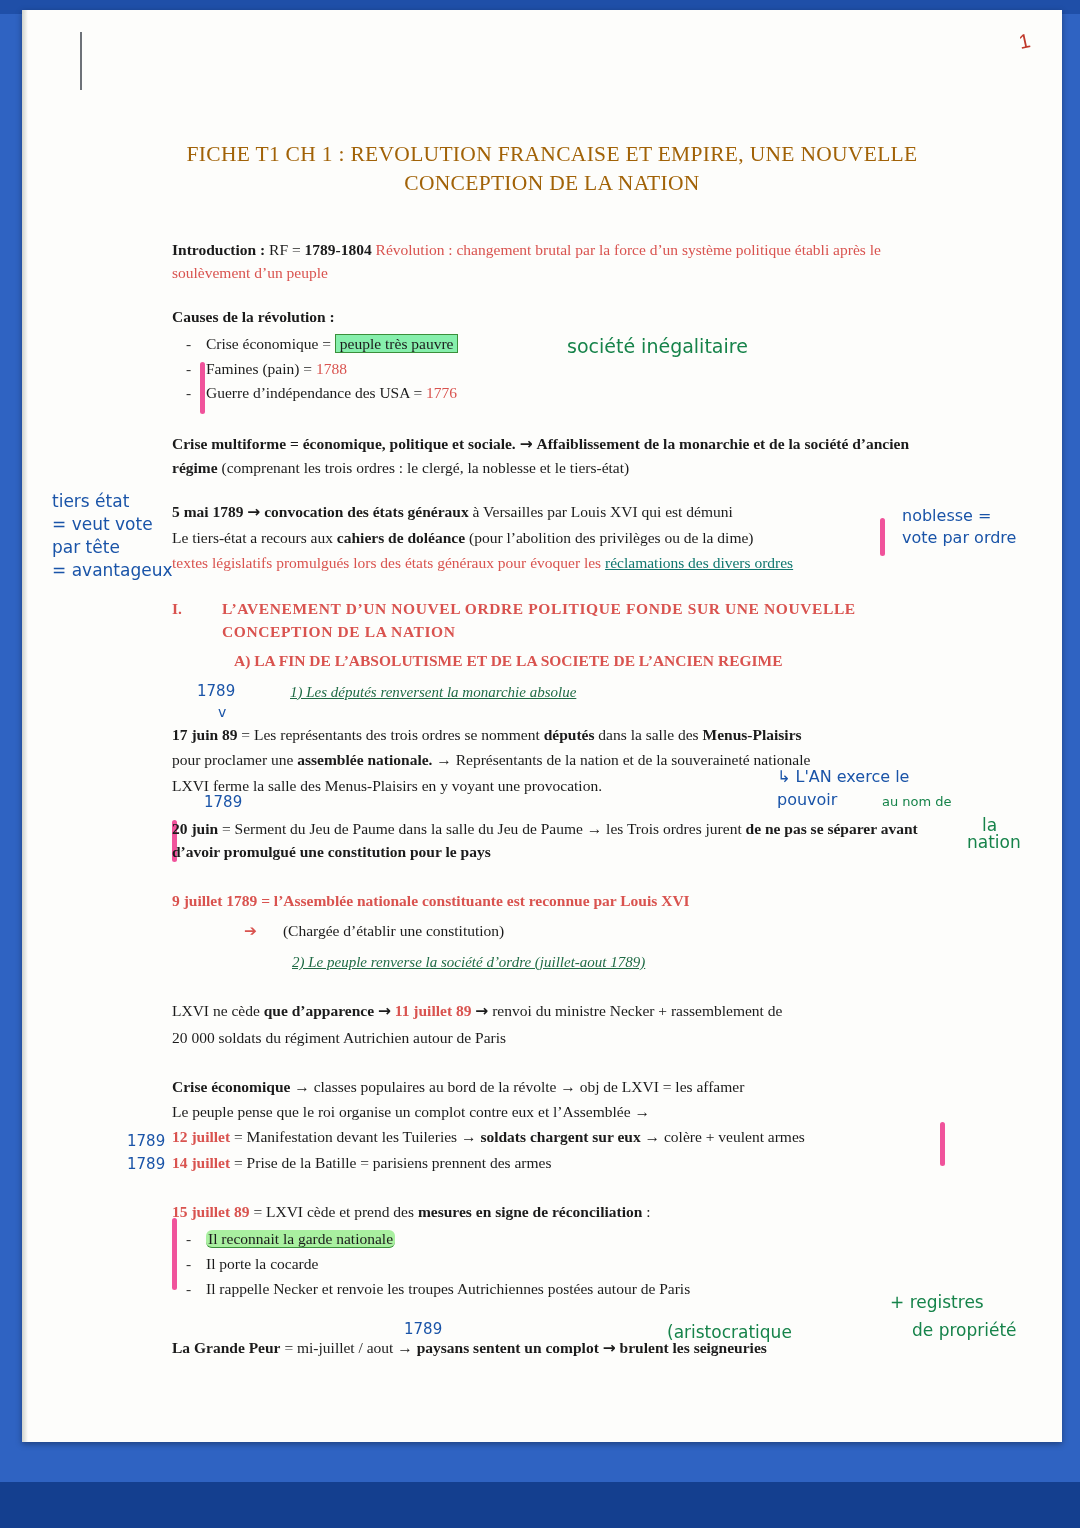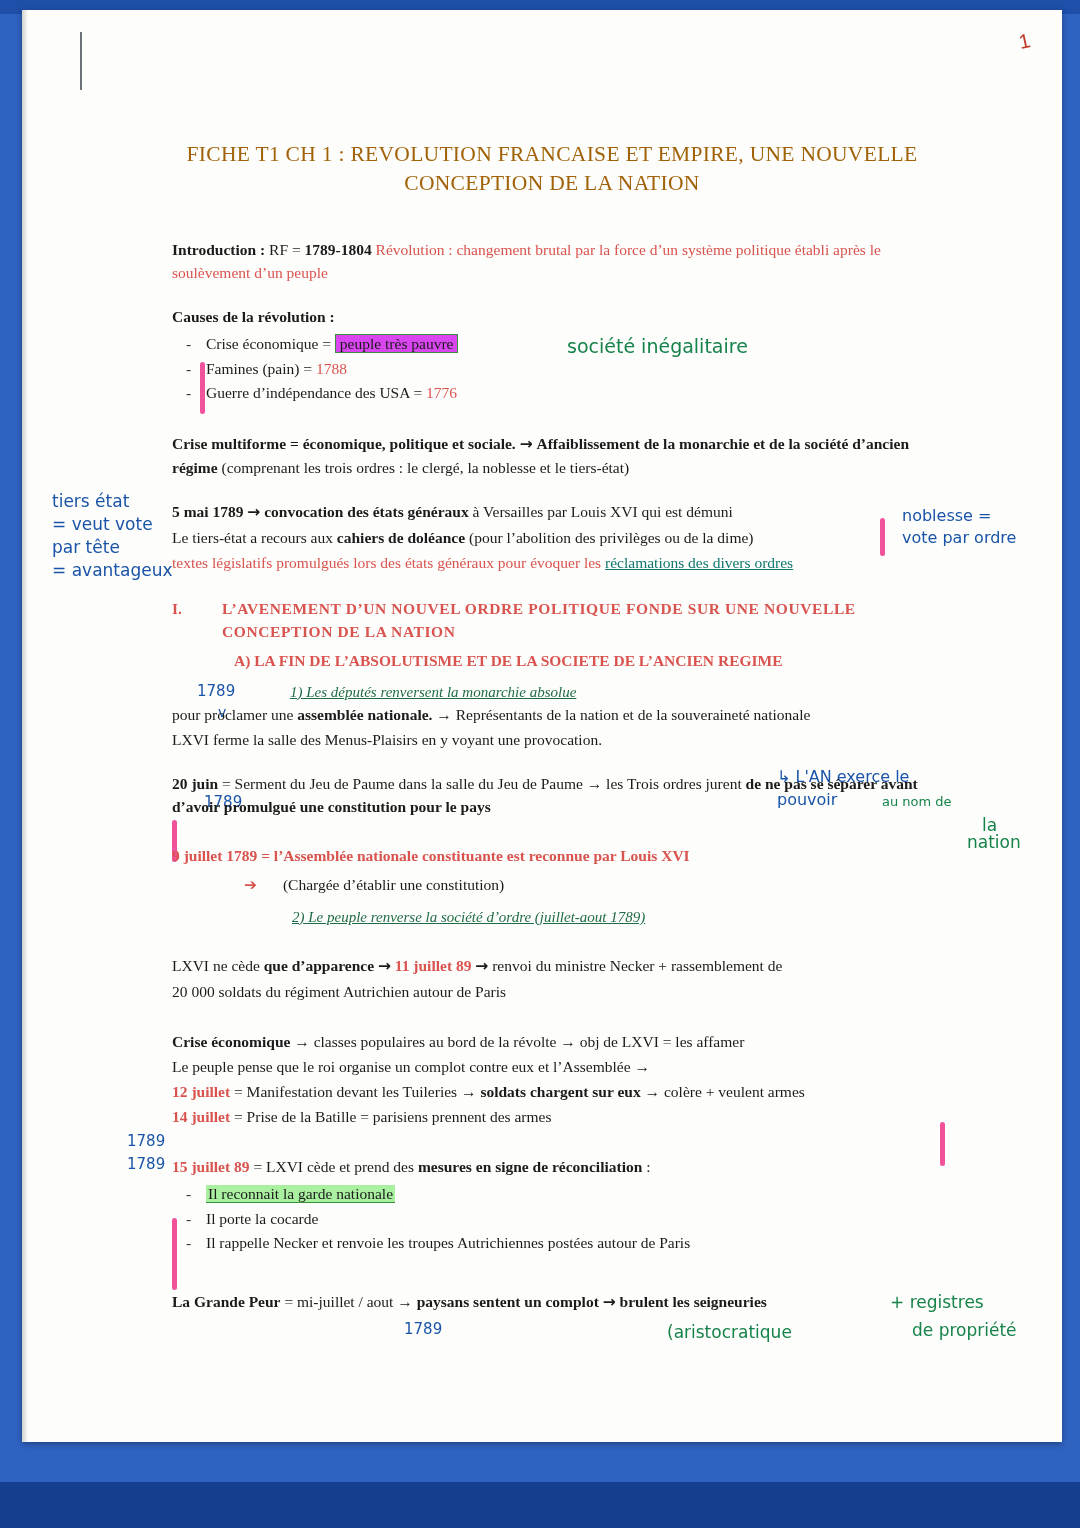--- a/index.html
+++ b/index.html
@@ -30,22 +30,22 @@
   .b{font-weight:bold;}
   .mt20{margin-top:20px;}
   .mt26{margin-top:26px;}
   .mt34{margin-top:34px;}
 
   ul.dash{list-style:none;margin:4px 0 0 0;padding:0 0 0 34px;}
   ul.dash li{font-size:15.5px;line-height:1.6;position:relative;}
   ul.dash li:before{content:"-";position:absolute;left:-20px;color:#333;}
 
   .hl-green{background:#a9f0a0;padding:0 2px;}
-  .box-green{border:1.5px solid #3a8f3a;background:#d946ef;padding:0 4px;}
-  .ul-green{border-bottom:1.5px solid #3a8f3a;}
+  .box-green{border:1.5px solid #3a8f3a;background:#86efac;padding:0 4px;}
+  .ul-green{border-bottom:1.5px solid #3a8f3a;border-radius:6px;}
 
   .pinkbar{position:absolute;width:5px;background:#f0539b;border-radius:3px;}
 
   .hand{font-family:"DejaVu Sans", sans-serif;color:#1e7f4f;}
   .hand.blue{color:#1a54a8;}
   .hand.green{color:#16834a;}
   .hand-abs{position:absolute;font-family:"DejaVu Sans", sans-serif;font-size:16px;}
 
   .sec-rom{display:flex;gap:26px;color:#d9534f;font-weight:bold;font-size:15.5px;
       margin-top:24px;line-height:1.45;}
@@ -153,20 +153,27 @@
         <span class="red u-green">réclamations des divers ordres</span>
       </p>
 
       <div class="sec-rom">
         <span class="num">I.</span>
         <span class="txt">L’AVENEMENT D’UN NOUVEL ORDRE POLITIQUE FONDE SUR UNE NOUVELLE CONCEPTION DE LA NATION</span>
       </div>
       <p class="sub-a">A)  LA FIN DE L’ABSOLUTISME ET DE LA SOCIETE DE L’ANCIEN REGIME</p>
       <p class="sub-1">1)   Les députés renversent la monarchie absolue</p>
 
+      <p class="mt20">
+        <span class="b">17 juin 89</span>
+        <span>= Les représentants des trois ordres se nomment</span>
+        <span class="b">députés</span>
+        <span>dans la salle des</span>
+        <span class="b">Menus-Plaisirs</span>
+      </p>
       <p>
         <span>pour proclamer une</span>
         <span class="b">assemblée nationale.</span>
         <span>→ Représentants de la nation et de la souveraineté nationale</span>
       </p>
       <p>LXVI ferme la salle des Menus-Plaisirs en y voyant une provocation.</p>
 
       <p class="mt20">
         <span class="b">20 juin</span>
         <span>= Serment du Jeu de Paume dans la salle du Jeu de Paume → les Trois ordres jurent</span>

